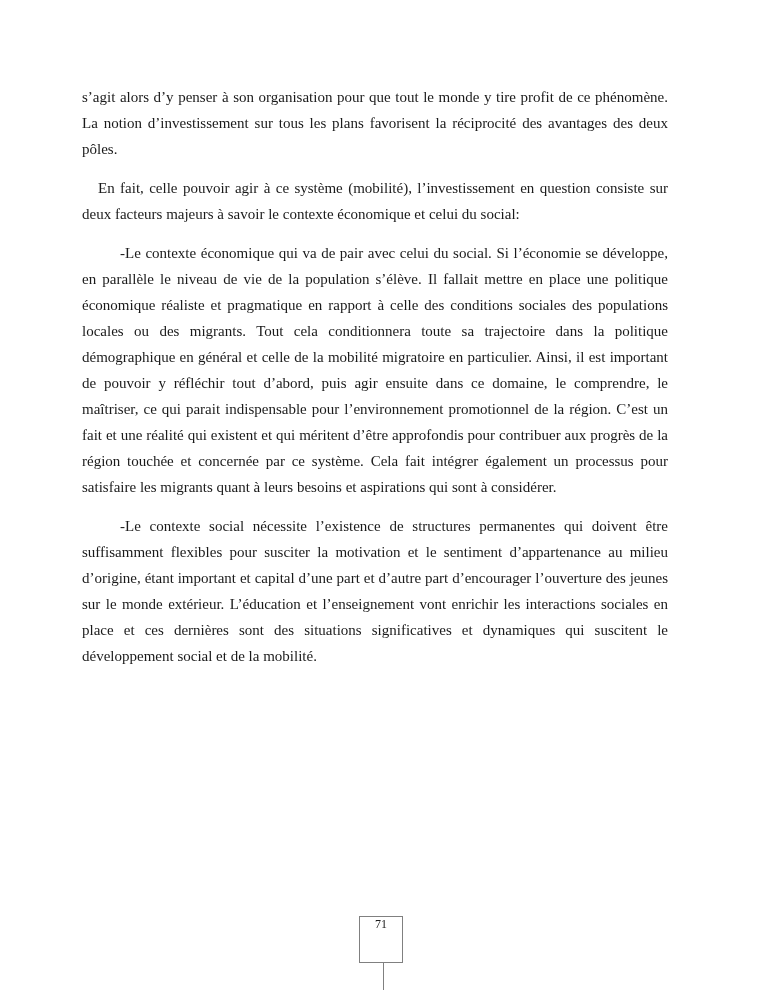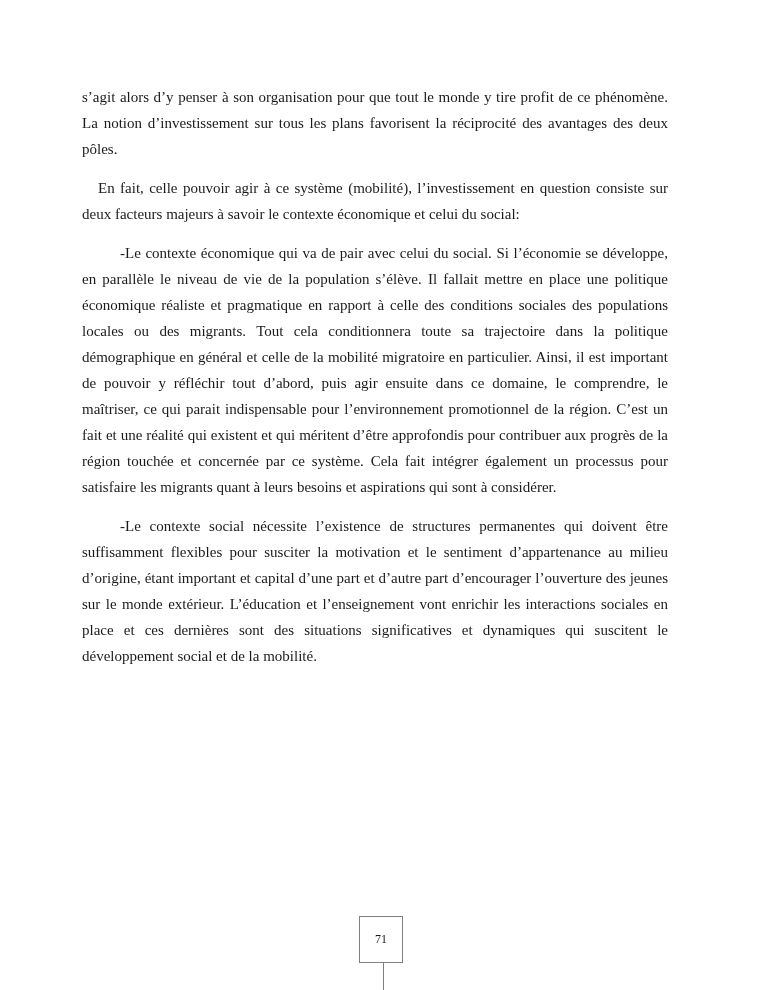--- a/index.html
+++ b/index.html
@@ -33,21 +33,20 @@
   .content p.indent-tab   { text-indent: 38px; }
   .footer-pagebox {
     position: absolute;
     left: 359px;
     top: 916px;
     width: 42px;
     height: 45px;
     border: 1px solid #808080;
     background: #ffffff;
     display: flex;
-    align-items: center;
     justify-content: center;
     font-size: 12px;
     color: #1a1a1a;
   }
   .footer-stem {
     position: absolute;
     left: 383px;
     top: 962px;
     width: 1px;
     height: 28px;

